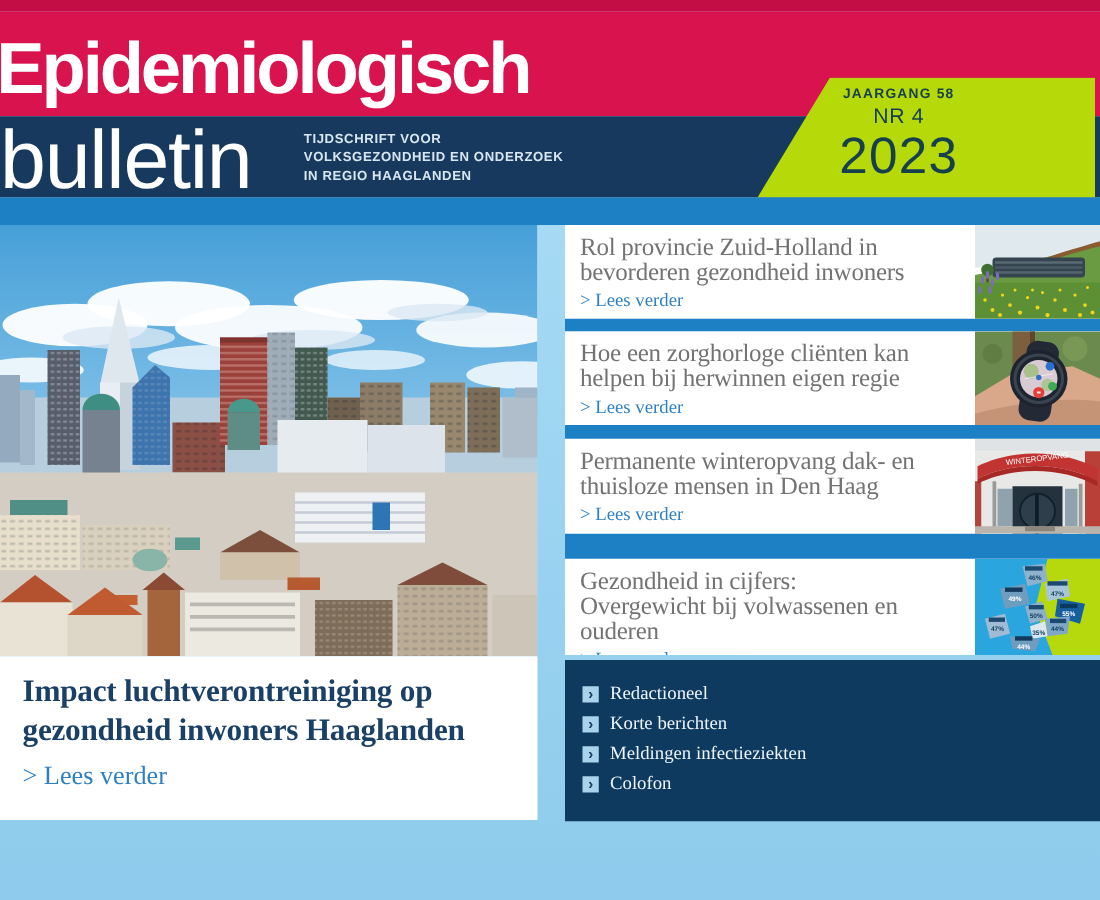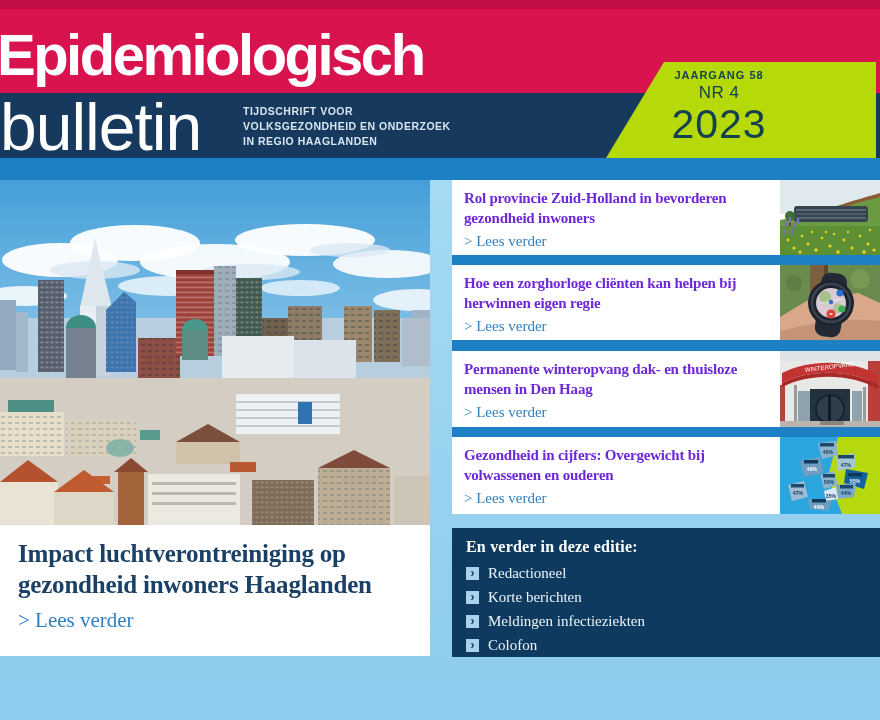--- a/index.html
+++ b/index.html
@@ -32,25 +32,25 @@
   .feature-title{margin:0;font-family:"Liberation Serif",serif;font-weight:700;font-size:25px;
                  line-height:31px;color:#1b4066;letter-spacing:-0.2px;}
   .feature-link{display:inline-block;margin-top:8px;font-family:"Liberation Serif",serif;
                 font-size:21px;color:#2e80c2;text-decoration:none;}
 
   
   .rail{position:absolute;left:452px;top:180px;width:428px;background:#1e80c4;}
   .card{display:flex;background:#fff;overflow:hidden;}
   .card.c1{height:75px;margin-bottom:10px;}
   .card.c2{height:75px;margin-bottom:11px;}
-  .card.c3{height:76px;margin-bottom:10px;}
+  .card.c3{height:76px;margin-bottom:20px;}
   .card.c4{height:77px;gap:41px;}
   .card-text{flex:1;padding:8px 6px 0 12px;min-width:0;}
-  .card-title{margin:0;font-family:"Liberation Serif",serif;font-weight:700;font-size:15px;
-              line-height:20px;color:#6d28d9;letter-spacing:-0.2px;}
+  .card-title{margin:0;font-family:"Liberation Serif",serif;font-weight:400;font-size:20px;
+              line-height:20px;color:#737373;letter-spacing:-0.2px;}
   .card-link{display:inline-block;margin-top:5px;font-family:"Liberation Serif",serif;
              font-size:15px;color:#2e80c2;text-decoration:none;}
   .thumb{width:100px;flex:0 0 100px;position:relative;}
   .thumb svg{display:block;}
 
   
   .more-box{position:absolute;left:452px;top:528px;width:428px;height:129px;background:#0d3a5e;
             box-sizing:border-box;padding:10px 14px;}
   .more-heading{margin:0;font-family:"Liberation Serif",serif;font-weight:700;font-size:16px;
                 color:#ffffff;letter-spacing:0.2px;}
@@ -350,21 +350,20 @@
             <polygon points="28,62 52,64 48,74 30,72" fill="#6f9dc0"></polygon>
             <rect x="32" y="62" width="14" height="3.5" fill="#123a5c"></rect>
             <text x="39" y="72" fill="#ffffff">44%</text>
           </g>
         </svg>
       </div>
     </article>
   </aside>
 
   <section class="more-box">
-    <h4 class="more-heading">En verder in deze editie:</h4>
     <ul class="more-list">
       <li class="more-item">
         <span class="chev">›</span>
         <span class="more-label">Redactioneel</span>
       </li>
       <li class="more-item">
         <span class="chev">›</span>
         <span class="more-label">Korte berichten</span>
       </li>
       <li class="more-item">

